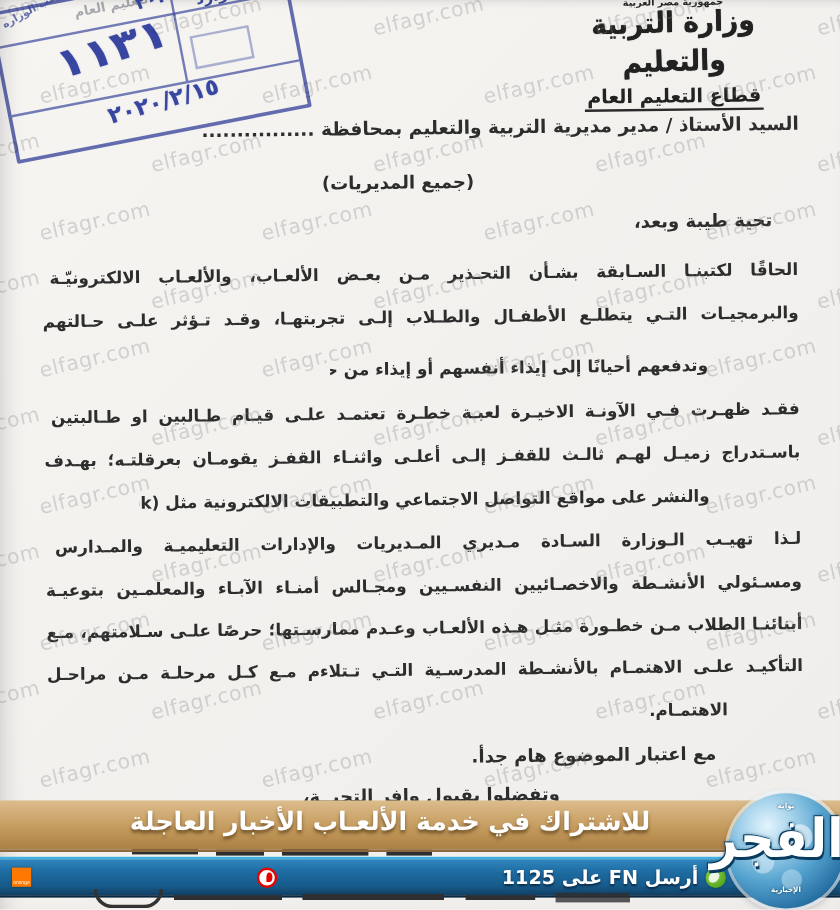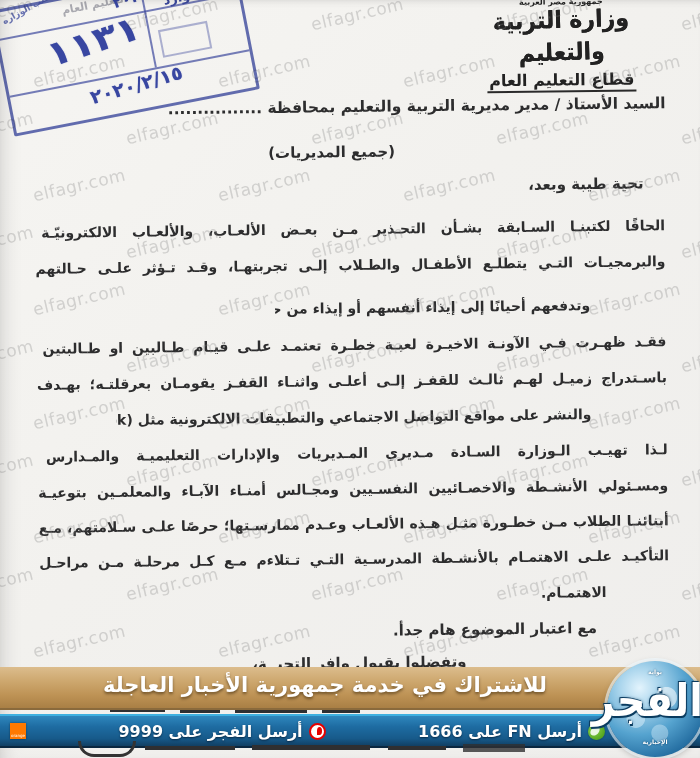--- a/index.html
+++ b/index.html
@@ -191,31 +191,30 @@
 <div class="mark" style="left:235px;top:707px;width:72px;height:6px"></div>
 <div class="mark" style="left:322px;top:708px;width:38px;height:5px"></div>
 <div class="curve" style="left:78px;top:741px"></div>
 <div class="mark under" style="left:145px;top:746px;width:90px;height:4px"></div>
 <div class="mark under" style="left:252px;top:745px;width:118px;height:5px"></div>
 <div class="mark under" style="left:388px;top:746px;width:58px;height:4px"></div>
 <div class="mark under" style="left:463px;top:744px;width:62px;height:8px;opacity:.8"></div>
 
 <div id="banner">
   <div id="gold-bar">
-    <div class="headline">للاشتراك في خدمة جمهورية الأخبار العاجلة</div>
+    <div class="headline">للاشتراك في خدمة الألعـاب الأخبار العاجلة</div>
   </div>
   <div id="blue-bar">
     <div class="smsrow">
       <span class="seg">
         <span class="op-et"></span>
-        <span>أرسل FN على 1666</span>
+        <span>أرسل FN على 1125</span>
       </span>
       <span class="seg">
         <span class="op-vf"></span>
-        <span>أرسل الفجر على 9999</span>
       </span>
       <span class="seg">
         <span class="op-or">
             <span>orange</span>
           </span>
       </span>
     </div>
   </div>
   <div id="logo">
     <div class="land"></div>

